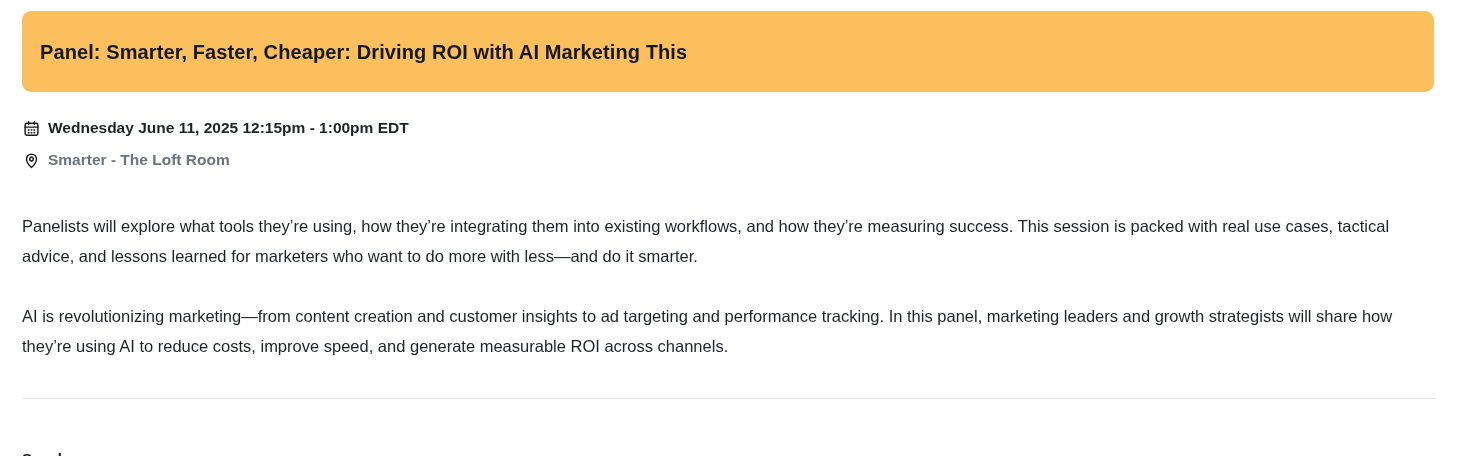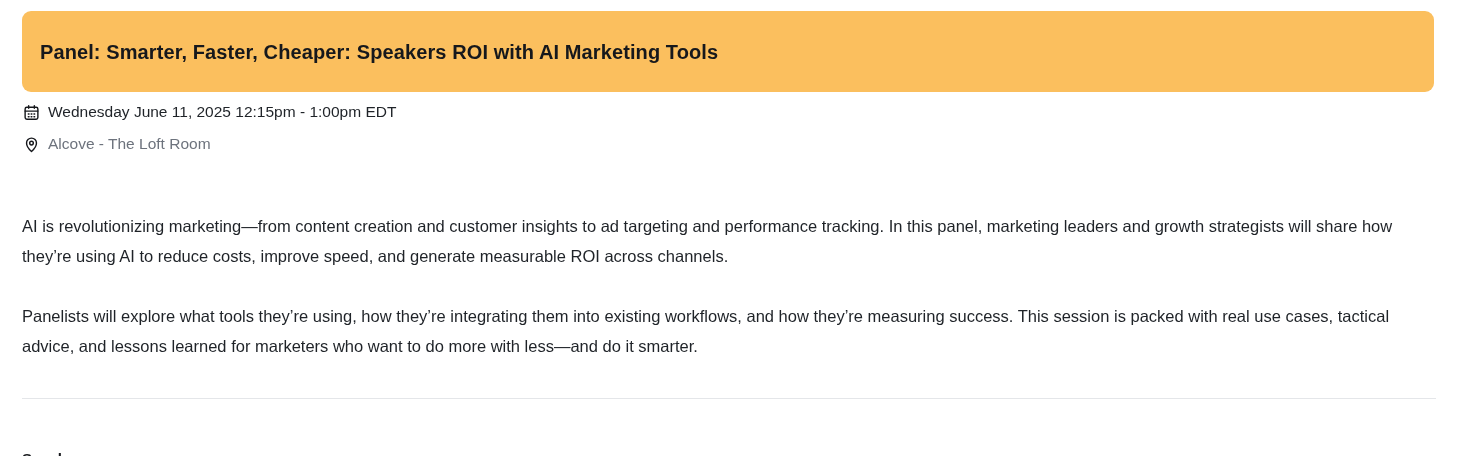--- a/index.html
+++ b/index.html
@@ -41,22 +41,23 @@
     font-weight: bold;
     color: #16181c;
     letter-spacing: 0.1px;
     line-height: 1.3;
   }
 
   
   .meta-list {
     position: absolute;
     left: 22px;
-    top: 100px;
+    top: 116px;
     width: 900px;
+    font-weight: bold;
   }
   .meta-row {
     display: flex;
     align-items: center;
     height: 24px;
     margin-bottom: 8px;
   }
   .meta-icon {
     width: 18px;
     height: 18px;
@@ -108,21 +109,21 @@
     color: #16181c;
     line-height: 20px;
   }
 </style>
 </head>
 <body>
 
 <div class="page">
 
   <div class="session-banner">
-    <div class="session-banner-title">Panel: Smarter, Faster, Cheaper: Speakers ROI with AI Marketing Tools</div>
+    <div class="session-banner-title">Panel: Smarter, Faster, Cheaper: Driving ROI with AI Marketing This</div>
   </div>
 
   <div class="meta-list">
 
     <div class="meta-row">
       <span class="meta-icon">
         <svg width="17" height="17" viewBox="0 0 24 24" fill="none" stroke="#16181c" stroke-width="2" stroke-linecap="round" stroke-linejoin="round">
           <rect x="3" y="4.5" width="18" height="17" rx="2.5"></rect>
           <line x1="3" y1="10" x2="21" y2="10"></line>
           <line x1="8" y1="2.5" x2="8" y2="6"></line>
@@ -138,27 +139,27 @@
       <span class="meta-text">Wednesday June 11, 2025 12:15pm - 1:00pm EDT</span>
     </div>
 
     <div class="meta-row">
       <span class="meta-icon">
         <svg width="17" height="17" viewBox="0 0 24 24" fill="none" stroke="#16181c" stroke-width="2" stroke-linecap="round" stroke-linejoin="round">
           <path d="M12 22s7-6.2 7-12a7 7 0 1 0-14 0c0 5.8 7 12 7 12z"></path>
           <circle cx="12" cy="10" r="2.6"></circle>
         </svg>
       </span>
-      <span class="meta-text muted">Alcove - The Loft Room</span>
+      <span class="meta-text muted">Smarter - The Loft Room</span>
     </div>
 
   </div>
 
   <div class="description">
+    <p>Panelists will explore what tools they’re using, how they’re integrating them into existing workflows, and how they’re measuring success. This session is packed with real use cases, tactical advice, and lessons learned for marketers who want to do more with less—and do it smarter.</p>
     <p>AI is revolutionizing marketing—from content creation and customer insights to ad targeting and performance tracking. In this panel, marketing leaders and growth strategists will share how they’re using AI to reduce costs, improve speed, and generate measurable ROI across channels.</p>
-    <p>Panelists will explore what tools they’re using, how they’re integrating them into existing workflows, and how they’re measuring success. This session is packed with real use cases, tactical advice, and lessons learned for marketers who want to do more with less—and do it smarter.</p>
   </div>
 
   <div class="section-divider"></div>
 
   <div class="speakers-heading">Speakers</div>
 
 </div>
 
 </body></html>

